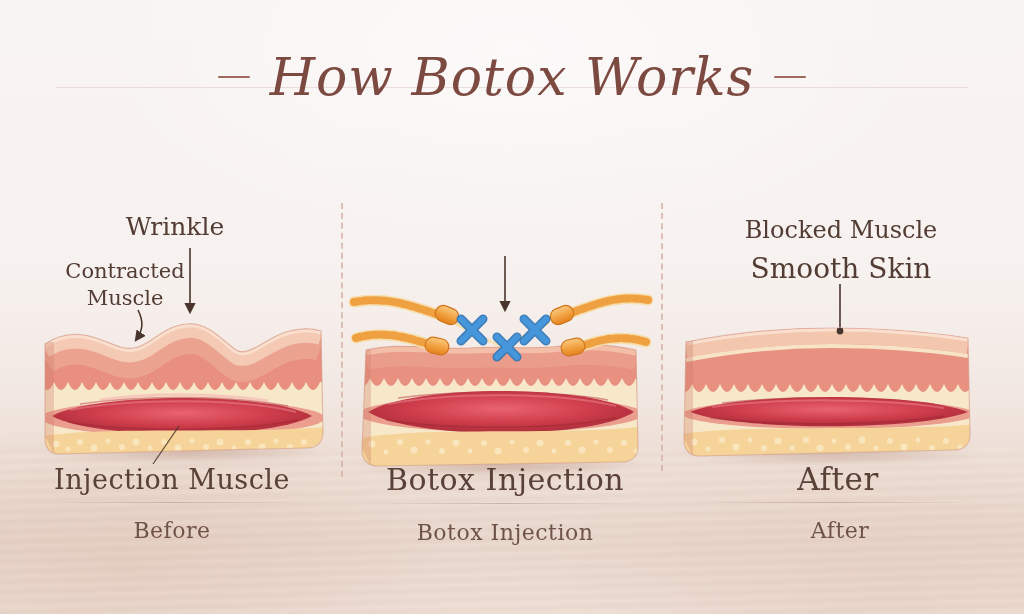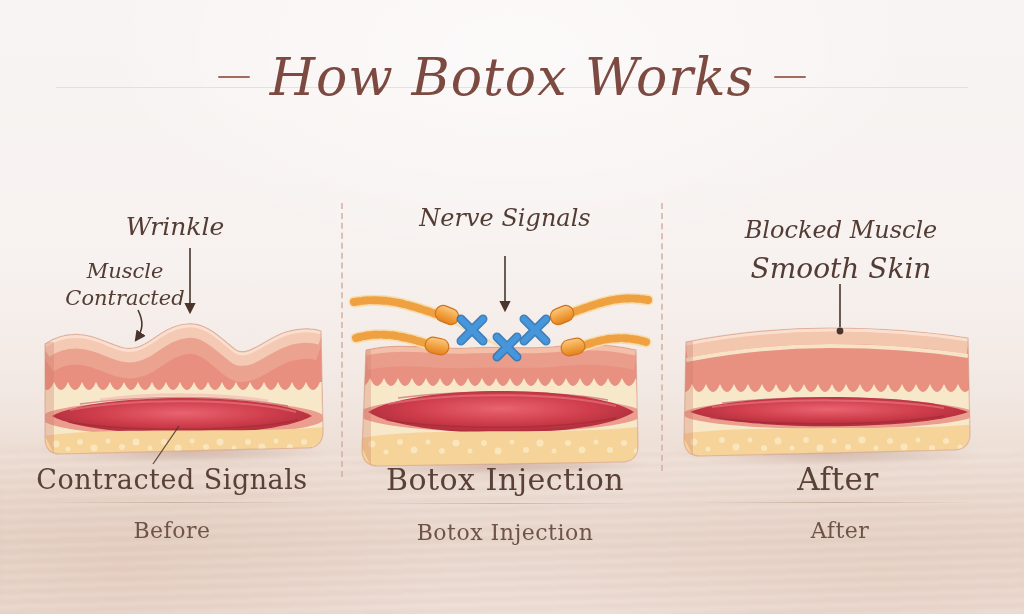--- a/index.html
+++ b/index.html
@@ -19,21 +19,21 @@
   }
   .faint-rule{position:absolute;left:56px;right:56px;top:87px;height:1px;background:rgba(172,118,100,.18);}
   .title-row{position:absolute;left:0;right:0;top:42px;display:flex;align-items:center;justify-content:center;gap:20px;margin-top:8px;}
   .title-dash{width:32px;height:2px;background:#a06b5e;border-radius:2px;}
   .page-title{
     font-size:52px;font-style:italic;letter-spacing:1px;color:var(--title-color,#7d4a41);
     line-height:1.05;white-space:nowrap;
   }
   .vdivider{position:absolute;width:0;border-left:2px dashed rgba(214,172,160,.75);}
   .label{position:absolute;transform:translateX(-50%);text-align:center;white-space:nowrap;
-    font-style:italic;color:var(--label-color,#533c33);line-height:1.28;}
+    color:var(--label-color,#533c33);line-height:1.28;}
   .label span{display:block;}
   .caption{position:absolute;transform:translateX(-50%);text-align:center;white-space:nowrap;
     color:var(--caption-color,#5a4138);letter-spacing:.5px;}
   .footer{position:absolute;transform:translateX(-50%);text-align:left;white-space:nowrap;
     color:#6f5348;letter-spacing:.5px;}
   .caption-sep{position:absolute;height:1px;
     background:linear-gradient(90deg,transparent,rgba(124,86,70,.30),transparent);}
   .block{position:absolute;}
   .block-shadow{position:absolute;border-radius:50%;
     background:radial-gradient(ellipse at center, rgba(152,98,78,.40), rgba(152,98,78,0) 70%);
@@ -266,29 +266,28 @@
       <path d="M840,284 L840,327"></path>
       <path d="M179,426 L153,464" stroke-width="1.3" opacity=".85"></path>
     </g>
     <circle cx="840" cy="331" r="3.4" fill="#4a352c"></circle>
   </svg>
 
   <div class="label" style="left:175px;top:211px;font-size:25px">
     <span>Wrinkle</span>
   </div>
   <div class="label" style="left:125px;top:258px;font-size:21px">
+    <span>Contracted</span>
     <span>Muscle</span>
-    <span>Contracted</span>
   </div>
-  <div class="caption" style="left:172px;top:464px;font-size:27px">Contracted Signals</div>
+  <div class="caption" style="left:172px;top:464px;font-size:27px">Injection Muscle</div>
   <div class="caption-sep" style="left:42px;top:502px;width:264px"></div>
   <div class="footer" style="left:172px;top:518px;font-size:22px">Before</div>
 
   <div class="label" style="left:505px;top:203px;font-size:24px">
-    <span>Nerve Signals</span>
   </div>
   <div class="caption" style="left:505px;top:462px;font-size:30px">Botox Injection</div>
   <div class="caption-sep" style="left:366px;top:503px;width:278px"></div>
   <div class="footer" style="left:505px;top:520px;font-size:22px">Botox Injection</div>
 
   <div class="label" style="left:841px;top:215px;font-size:24px">
       <span>Blocked Muscle</span>
     </div>
   <div class="label" style="left:841px;top:251px;font-size:28px">
       <span>Smooth Skin</span>

